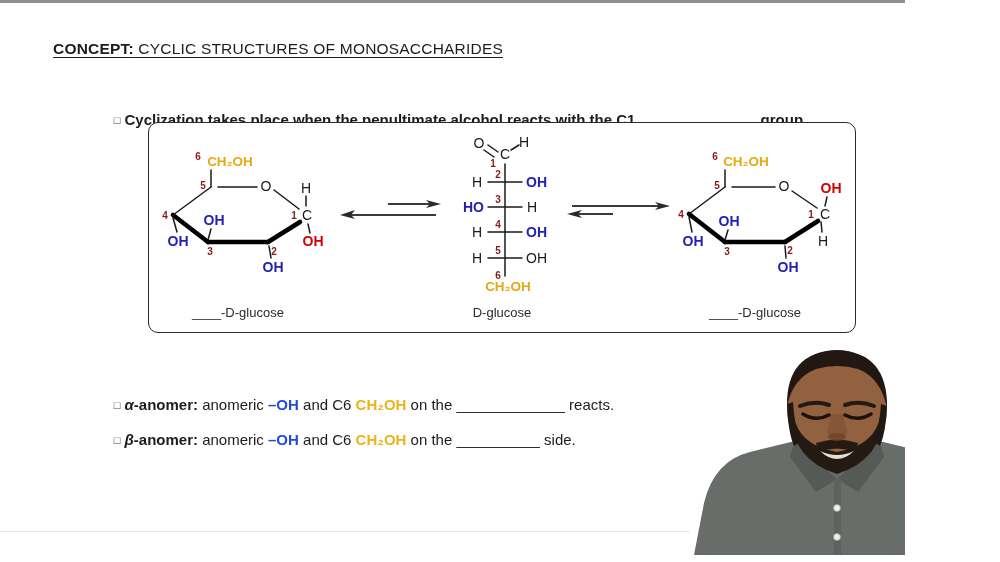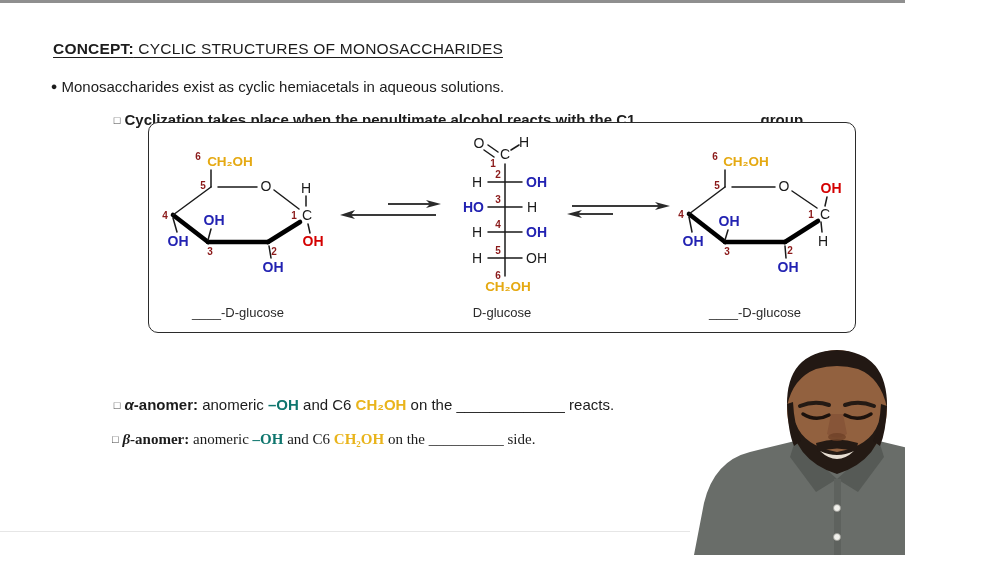--- a/index.html
+++ b/index.html
@@ -4,21 +4,21 @@
 <style>
   * { margin:0; padding:0; box-sizing:border-box; }
   body { font-family:"Liberation Sans", sans-serif; background:#ffffff; }
   .page { position:relative; width:905px; height:562px; background:#ffffff; overflow:hidden; }
   .topbar { position:absolute; left:0; top:0; width:1000px; height:3px; background:#8f8f8f; }
   .baseline-rule { position:absolute; left:0; top:531px; width:1000px; height:1px; background:#e6e6e6; }
 
   .line { position:absolute; white-space:pre; font-size:15px; color:#1c1c1c; }
   .b  { font-weight:bold; }
   .bi { font-weight:bold; font-style:italic; }
-  .red  { color:#0f766e; font-weight:bold; }
+  .red  { color:#1d4ed8; font-weight:bold; }
   .gold { color:#e9b41c; font-weight:bold; }
   .u { text-decoration:underline; text-underline-offset:3px; }
   .title { font-size:15.5px; letter-spacing:.2px; }
   .mdot { font-size:11px; position:relative; top:-2px; }
   .msq  { font-size:11px; color:#444; position:relative; top:-1px; }
 
   .structure-box { position:absolute; left:148px; top:122px; width:708px; height:211px;
                    border:1.6px solid #2b2b2b; border-radius:10px; background:#fff; }
 
   svg { position:absolute; overflow:visible; }
@@ -39,23 +39,20 @@
 <body>
 
 <div class="page">
   <div class="topbar"></div>
   <div class="baseline-rule"></div>
 
   <div class="line title" style="left:35px; top:22px;">
     <span class="u"><span class="b">CONCEPT:</span><span> CYCLIC STRUCTURES OF MONOSACCHARIDES</span></span>
   </div>
 
-  <div class="line" style="left:34px; top:61px;">
-    <span class="mdot">●</span><span> </span><span>Monosaccharides exist as cyclic hemiacetals in aqueous solutions.</span>
-  </div>
 
   <div class="line" style="left:97px; top:94px;font-weight:bold;">
     <span class="msq">□</span><span> </span><span>Cyclization takes place when the penultimate alcohol reacts with the C1 </span><span>______________</span><span> group.</span>
   </div>
 
   <div class="structure-box"></div>
 
   <svg style="left:150px; top:126px;" width="200" height="200" viewBox="0 0 200 200">
     <g>
       <line class="bond" x1="68" y1="61" x2="107" y2="61"></line>
@@ -164,21 +161,21 @@
     <text class="num" x="130" y="128">2</text>
     <text class="ohb" x="128" y="146">OH</text>
     <text class="cap" x="95" y="191">____-D-glucose</text>
   </svg>
 
 
   <div class="line" style="left:97px; top:379px;">
     <span class="msq">□</span><span> </span><span class="bi">α</span><span class="b">-anomer:</span><span> anomeric </span><span class="red">–OH</span><span> and C6 </span><span class="gold">CH₂OH</span><span> on the </span><span>_____________</span><span> reacts.</span>
   </div>
 
-  <div class="line" style="left:97px; top:414px;font-family:Liberation Serif, serif;">
+  <div class="line" style="left:97px; top:414px;">
     <span class="msq">□</span><span> </span><span class="bi">β</span><span class="b">-anomer:</span><span> anomeric </span><span class="red">–OH</span><span> and C6 </span><span class="gold">CH₂OH</span><span> on the </span><span>__________</span><span> side.</span>
   </div>
 
   <svg style="left:690px; top:340px;" width="310" height="215" viewBox="0 0 310 215">
     <rect x="0" y="0" width="310" height="215" fill="#ffffff"></rect>
     <g>
 
       <path d="M 4 215 L 14 163 Q 24 121 60 112 L 105 101 Q 147 140 189 101 L 234 112 Q 270 121 280 161 L 290 215 Z" fill="#696d69"></path>
       <path d="M 105 101 L 147 139 L 126 152 L 100 117 Z" fill="#565a56"></path>
       <path d="M 189 101 L 147 139 L 168 152 L 194 117 Z" fill="#565a56"></path>

